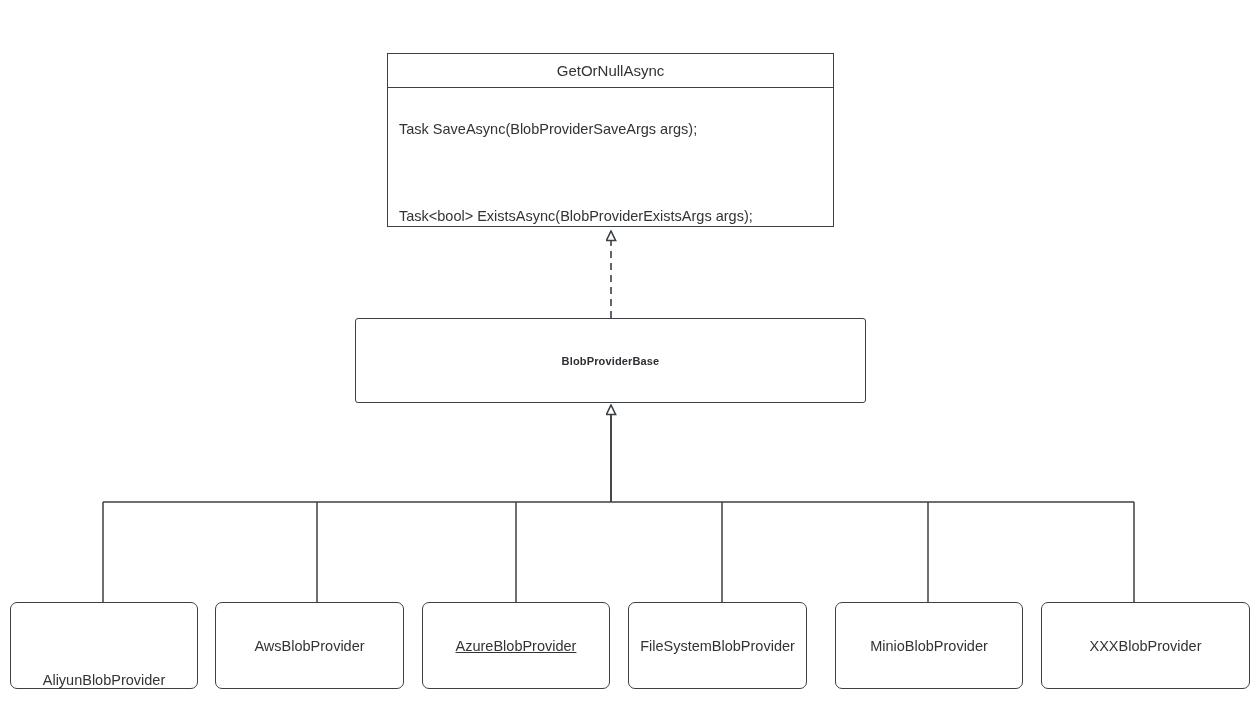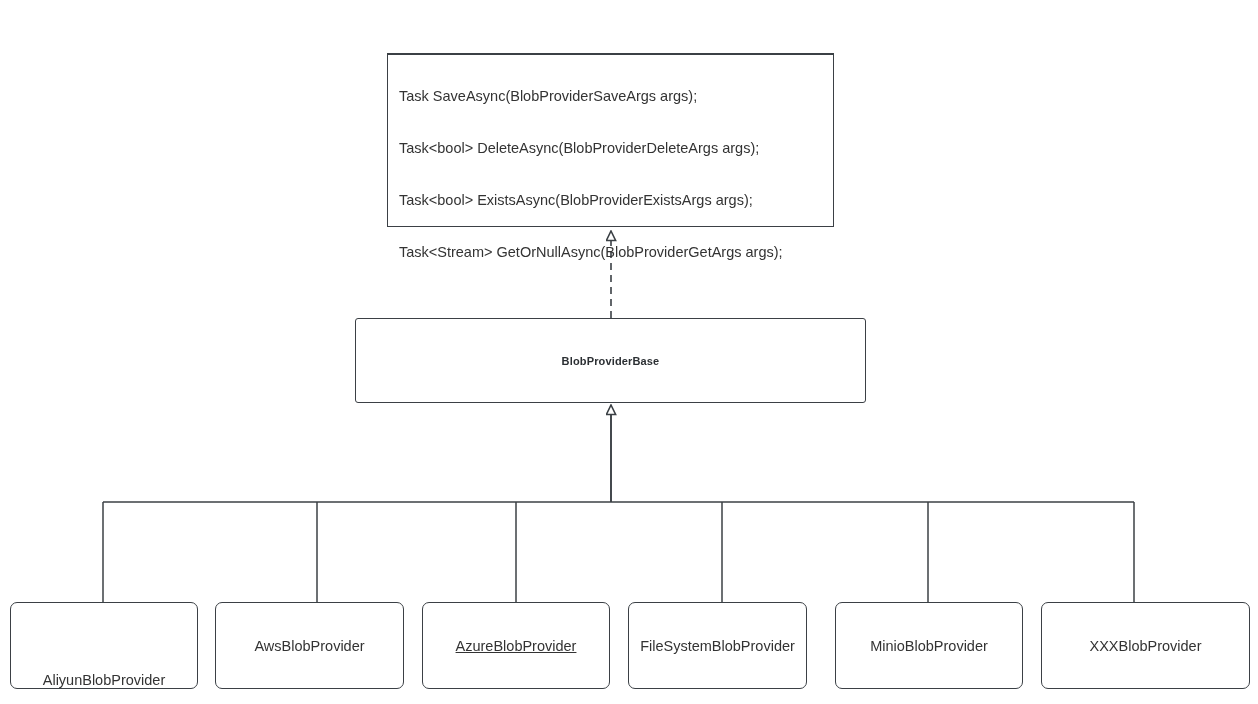--- a/index.html
+++ b/index.html
@@ -57,21 +57,20 @@
     border-bottom: 1.6px solid #3b4045;
     white-space: nowrap;
     overflow: hidden;
   }
   .iface-body {
     flex: 1;
     padding: 32px 0 0 11px;
     display: flex;
     flex-direction: column;
     justify-content: space-between;
-    gap: 33px;
   }
   .iface-method {
     font-size: 14.5px;
     line-height: 19px;
     color: #333333;
     white-space: nowrap;
   }
 
   
   #base-box {
@@ -135,23 +134,21 @@
       <line x1="722" y1="502" x2="722" y2="602" stroke="#3b4045" stroke-width="1.5"></line>
       <line x1="928" y1="502" x2="928" y2="602" stroke="#3b4045" stroke-width="1.5"></line>
       <line x1="1134" y1="502" x2="1134" y2="602" stroke="#3b4045" stroke-width="1.5"></line>
     </g>
   </svg>
 
   <div class="node" id="iface-box">
     <div class="iface-title">GetOrNullAsync</div>
     <div class="iface-body">
       <div class="iface-method">Task SaveAsync(BlobProviderSaveArgs args);</div>
-      <div class="iface-method">Task&lt;bool&gt; DeleteAsync(BlobProviderDeleteArgs args);</div>
       <div class="iface-method">Task&lt;bool&gt; ExistsAsync(BlobProviderExistsArgs args);</div>
-      <div class="iface-method">Task&lt;Stream&gt; GetOrNullAsync(BlobProviderGetArgs args);</div>
     </div>
   </div>
 
   <div class="node" id="base-box">
     <div class="base-title">BlobProviderBase</div>
   </div>
 
   <div class="node leaf" style="left:10px; width:188px;justify-content:flex-end;">
     <div class="leaf-title">AliyunBlobProvider</div>
   </div>

